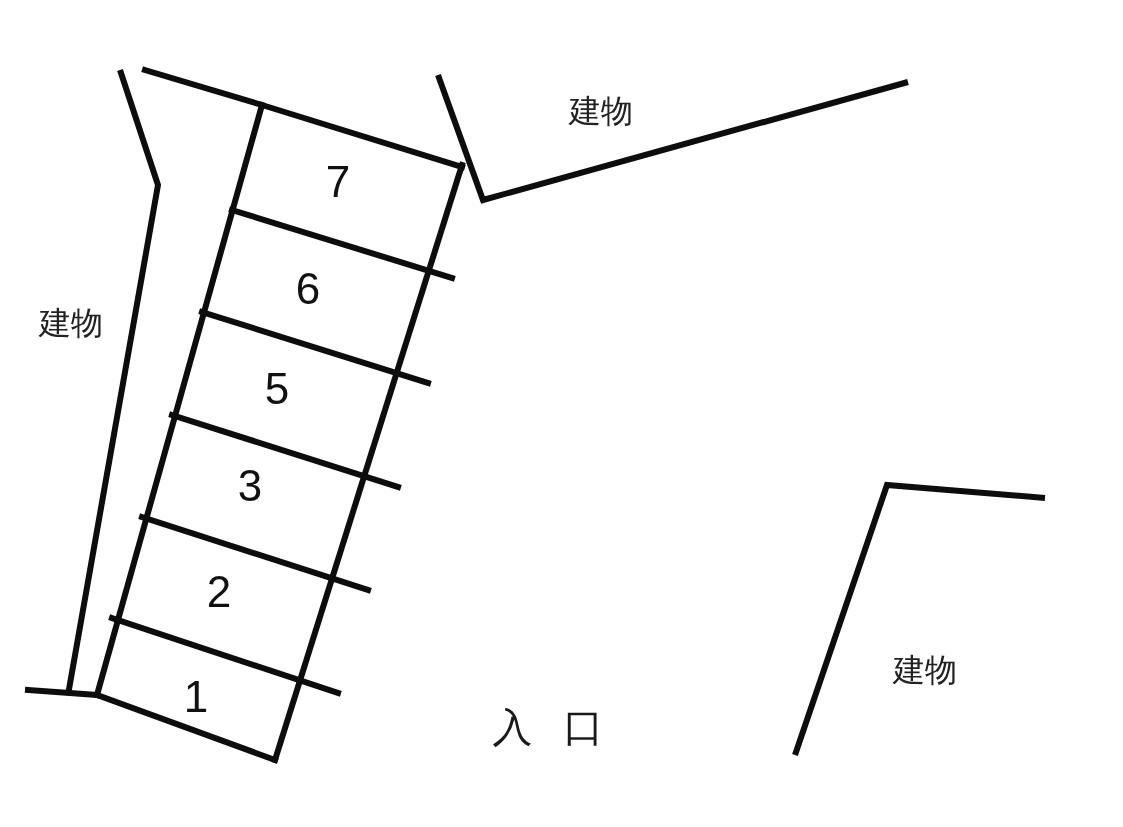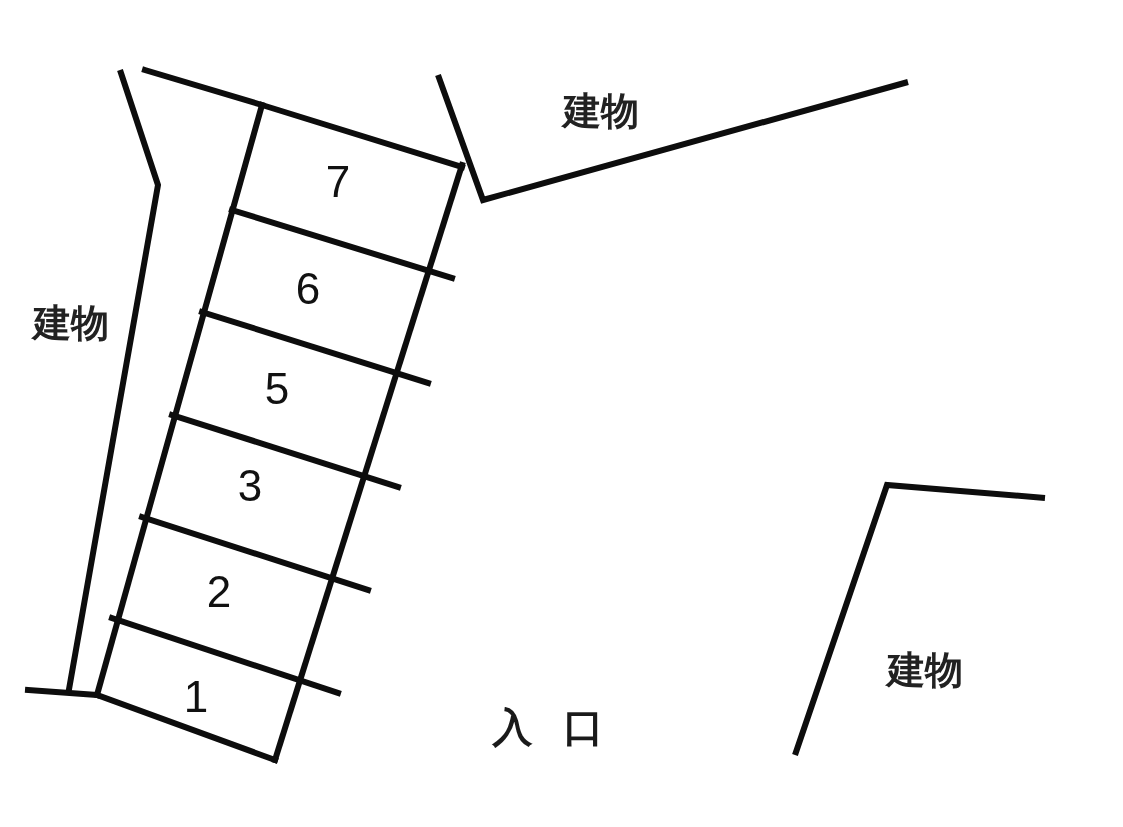--- a/index.html
+++ b/index.html
@@ -51,28 +51,28 @@
     line-height: 1;
     user-select: none;
   }
   .stall-number {
     font-size: 44px;
     font-weight: 400;
     color: #111111;
     transform: translate(-50%, -50%);
   }
   .building-label {
-    font-size: 38px;
-    font-weight: 700;
+    font-size: 32px;
+    font-weight: 400;
     color: #222222;
     transform: translate(-50%, -50%);
   }
   .entrance-label {
     font-size: 40px;
-    font-weight: 700;
+    font-weight: 400;
     color: #1a1a1a;
     letter-spacing: 10px;
     transform: translate(-50%, -50%);
   }
 </style>
 </head>
 <body>
 
 <div id="map-root">
 

